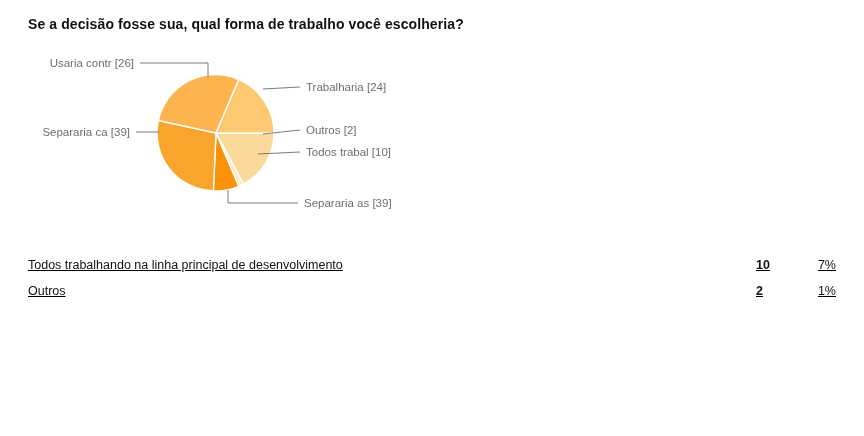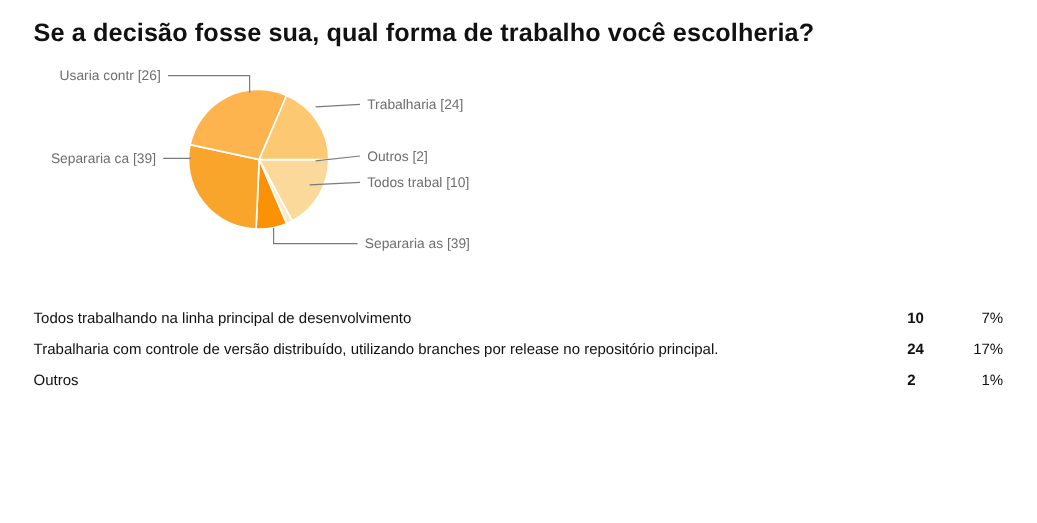--- a/index.html
+++ b/index.html
@@ -12,21 +12,21 @@
     height: 436px;
     font-family: "Liberation Sans", sans-serif;
     color: #000000;
     overflow: hidden;
     position: relative;
   }
   #page-title {
     position: absolute;
     left: 28px;
     top: 16px;
-    font-size: 21px;
+    font-size: 14px;
     font-weight: bold;
     color: #111111;
     letter-spacing: 0.1px;
     white-space: nowrap;
   }
   #chart-area {
     position: absolute;
     left: 0;
     top: 40px;
     width: 736px;
@@ -42,20 +42,21 @@
   }
   #results-table {
     position: absolute;
     left: 28px;
     top: 252px;
     width: 808px;
     border-collapse: collapse;
   }
   #results-table tr {
     height: 26px;
+    text-decoration: underline;
   }
   #results-table td {
     font-size: 12.5px;
     color: #111111;
     vertical-align: middle;
     padding: 0;
     white-space: nowrap;
   }
   td.cell-label {
     text-align: left;
@@ -126,23 +127,18 @@
 </div>
 
 <table id="results-table">
   <tbody>
     <tr>
       <td class="cell-label">Todos trabalhando na linha principal de desenvolvimento</td>
       <td class="cell-count">10</td>
       <td class="cell-percent">7%</td>
     </tr>
     <tr>
-      <td class="cell-label">Trabalharia com controle de versão distribuído, utilizando branches por release no repositório principal.</td>
-      <td class="cell-count">24</td>
-      <td class="cell-percent">17%</td>
-    </tr>
-    <tr>
       <td class="cell-label">Outros</td>
       <td class="cell-count">2</td>
       <td class="cell-percent">1%</td>
     </tr>
   </tbody>
 </table>
 
 </body></html>

